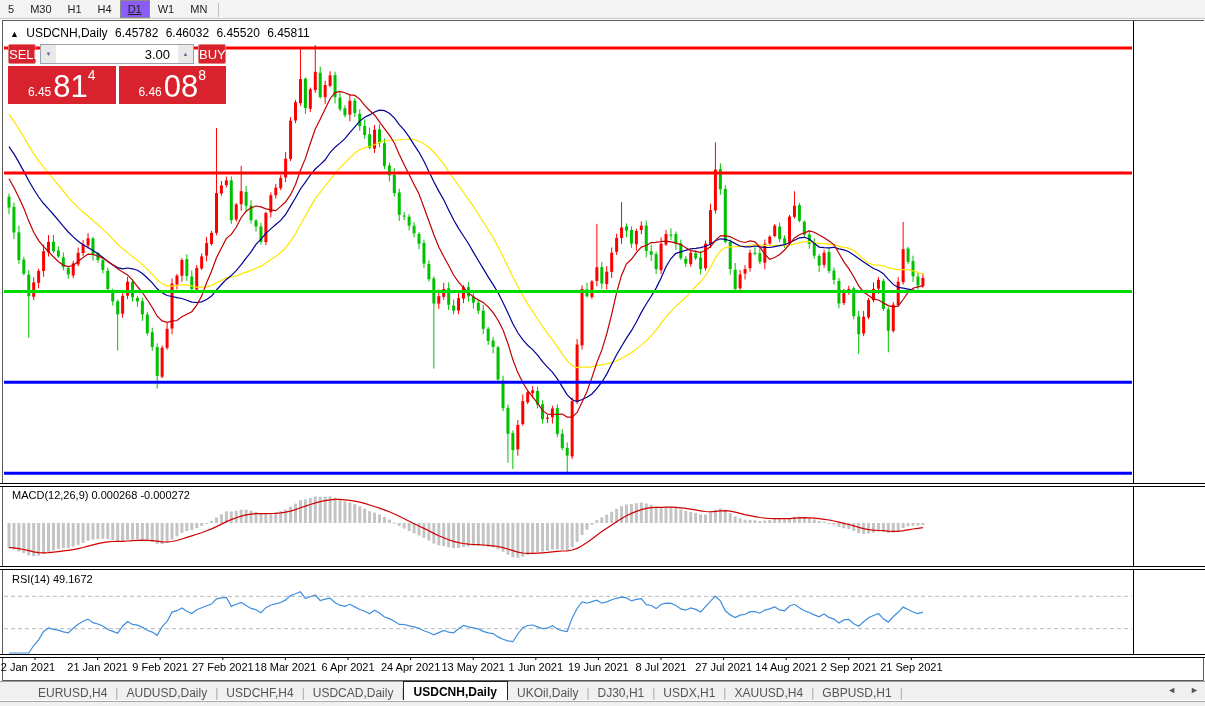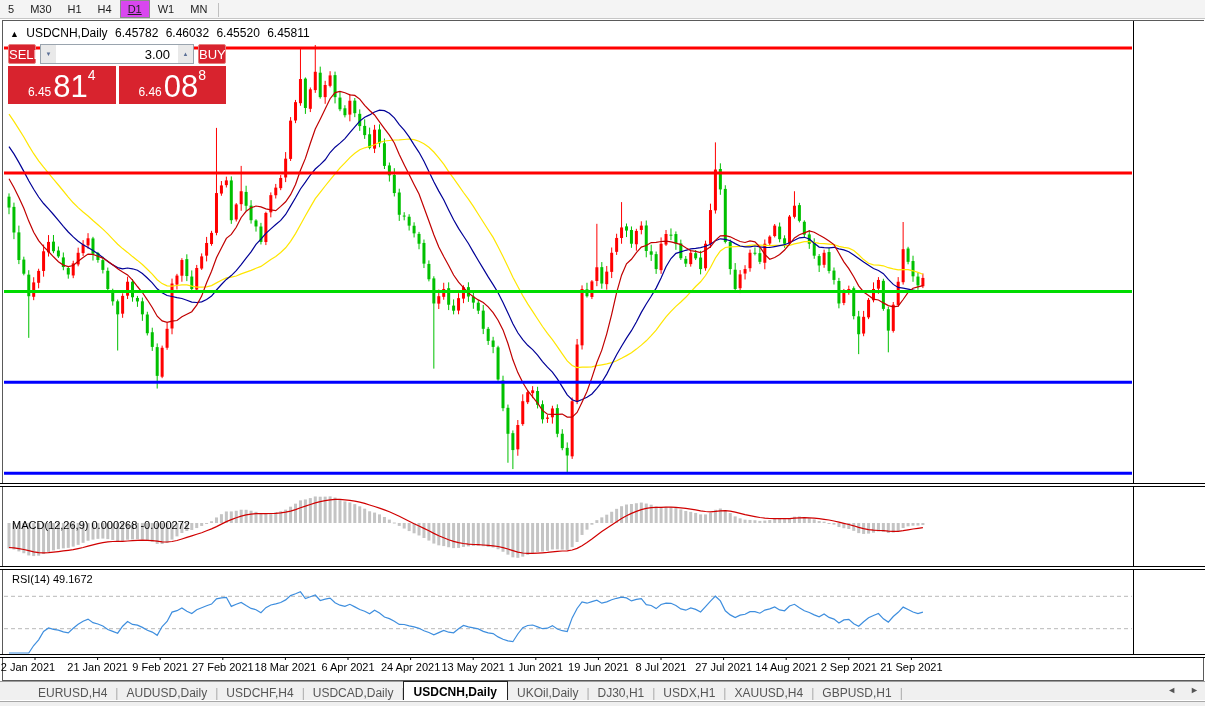--- a/index.html
+++ b/index.html
@@ -1,21 +1,21 @@
 <!DOCTYPE html>
 <html><head>
 <meta charset="utf-8">
 <style>
   html,body{margin:0;padding:0;width:1205px;height:706px;overflow:hidden;background:#fff;
     font-family:"Liberation Sans", sans-serif;-webkit-font-smoothing:antialiased;}
   
   #toolbar{position:absolute;left:0;top:0;width:1205px;height:18px;background:#f4f4f4;
     border-bottom:1px solid #c6c6c6;font-size:11px;color:#222;}
   .tf-btn{display:inline-block;height:14px;line-height:14px;padding:1px 7px;margin-top:0px;cursor:default;border:1px solid transparent;}
-  .tf-btn.active{background:#d946ef;border:1px solid #8a8a8a;text-decoration:underline;}
+  .tf-btn.active{background:#8b5cf6;border:1px solid #8a8a8a;text-decoration:underline;}
   .tb-sep{display:inline-block;width:1px;height:14px;background:#c0c0c0;margin:0 3px;vertical-align:middle;}
   
   #window{position:absolute;left:2px;top:20px;width:1200px;height:659px;border:1px solid #5a5a5a;background:#fff;}
   #chart-svg{position:absolute;left:0;top:0;z-index:1;}
   #title-row{position:absolute;left:10px;top:26px;z-index:3;font-size:12px;color:#000;white-space:nowrap;}
   #title-row span{margin-right:4px;}
   #collapse{font-size:9px;margin-right:6px;}
   
   #axis-col{position:absolute;left:1134px;top:21px;width:70px;height:635px;background:#fff;z-index:2;}
   #axis-line{position:absolute;left:1133px;top:21px;width:1px;height:633px;background:#000;z-index:2;}
@@ -711,21 +711,21 @@
       <span class="pb-prefix">6.46</span>
       <span class="pb-pips">08</span>
       <span class="pb-pipette">8</span>
     </div>
   </div>
 </div>
 
 <div id="axis-col"></div>
 <div id="axis-line"></div>
 
-<div class="ind-label" style="top:489px;margin-top:30px;">MACD(12,26,9) 0.000268 -0.000272</div>
+<div class="ind-label" style="top:489px;">MACD(12,26,9) 0.000268 -0.000272</div>
 <div class="ind-label" style="top:573px;">RSI(14) 49.1672</div>
 
 <div class="divider" style="top:483px;"></div>
 <div class="divider" style="top:566px;"></div>
 <div class="divider" style="top:654px;"></div>
 
 <div id="date-axis">
     <div class="date-label" style="left: 28px;">2 Jan 2021</div>
     <div class="date-label" style="left: 97.6px;">21 Jan 2021</div>
     <div class="date-label" style="left: 160.2px;">9 Feb 2021</div>

